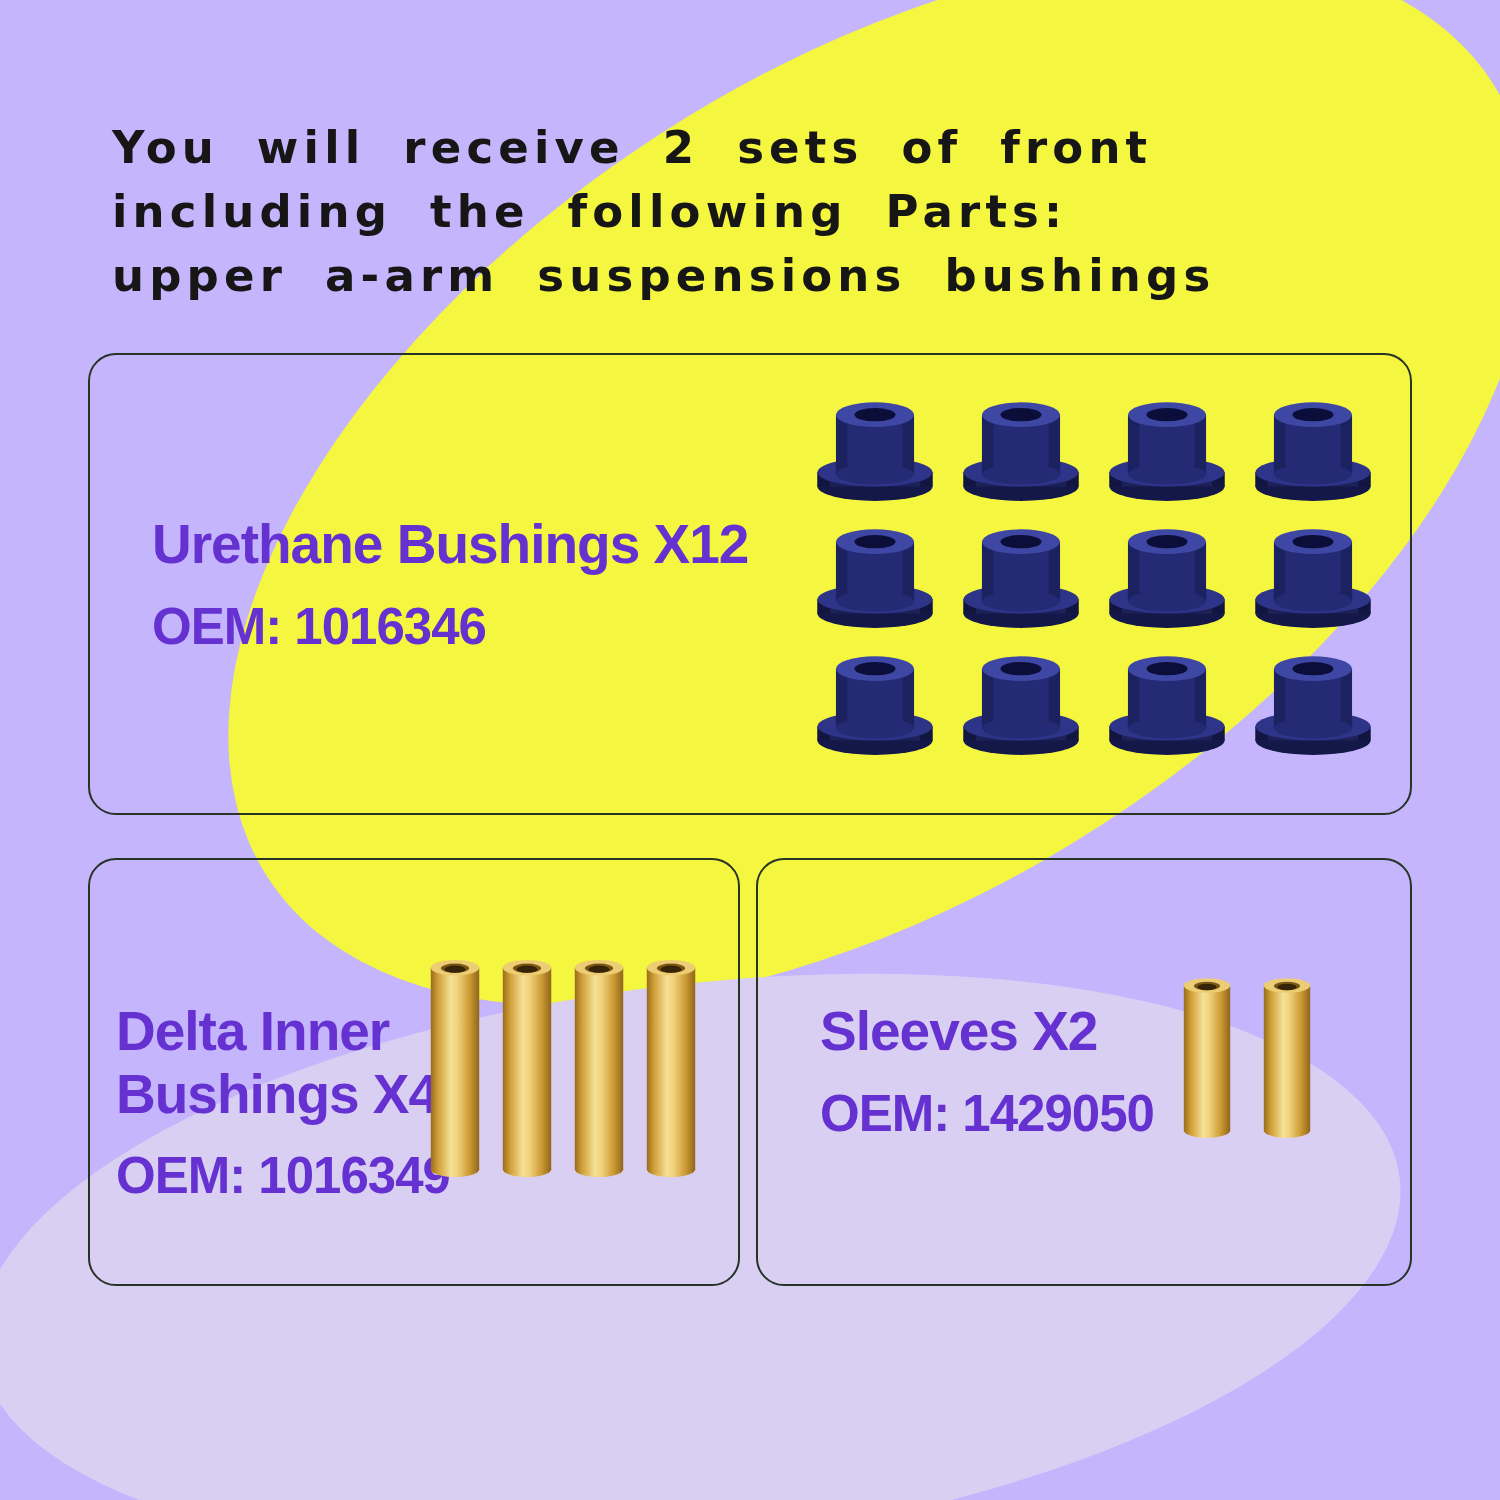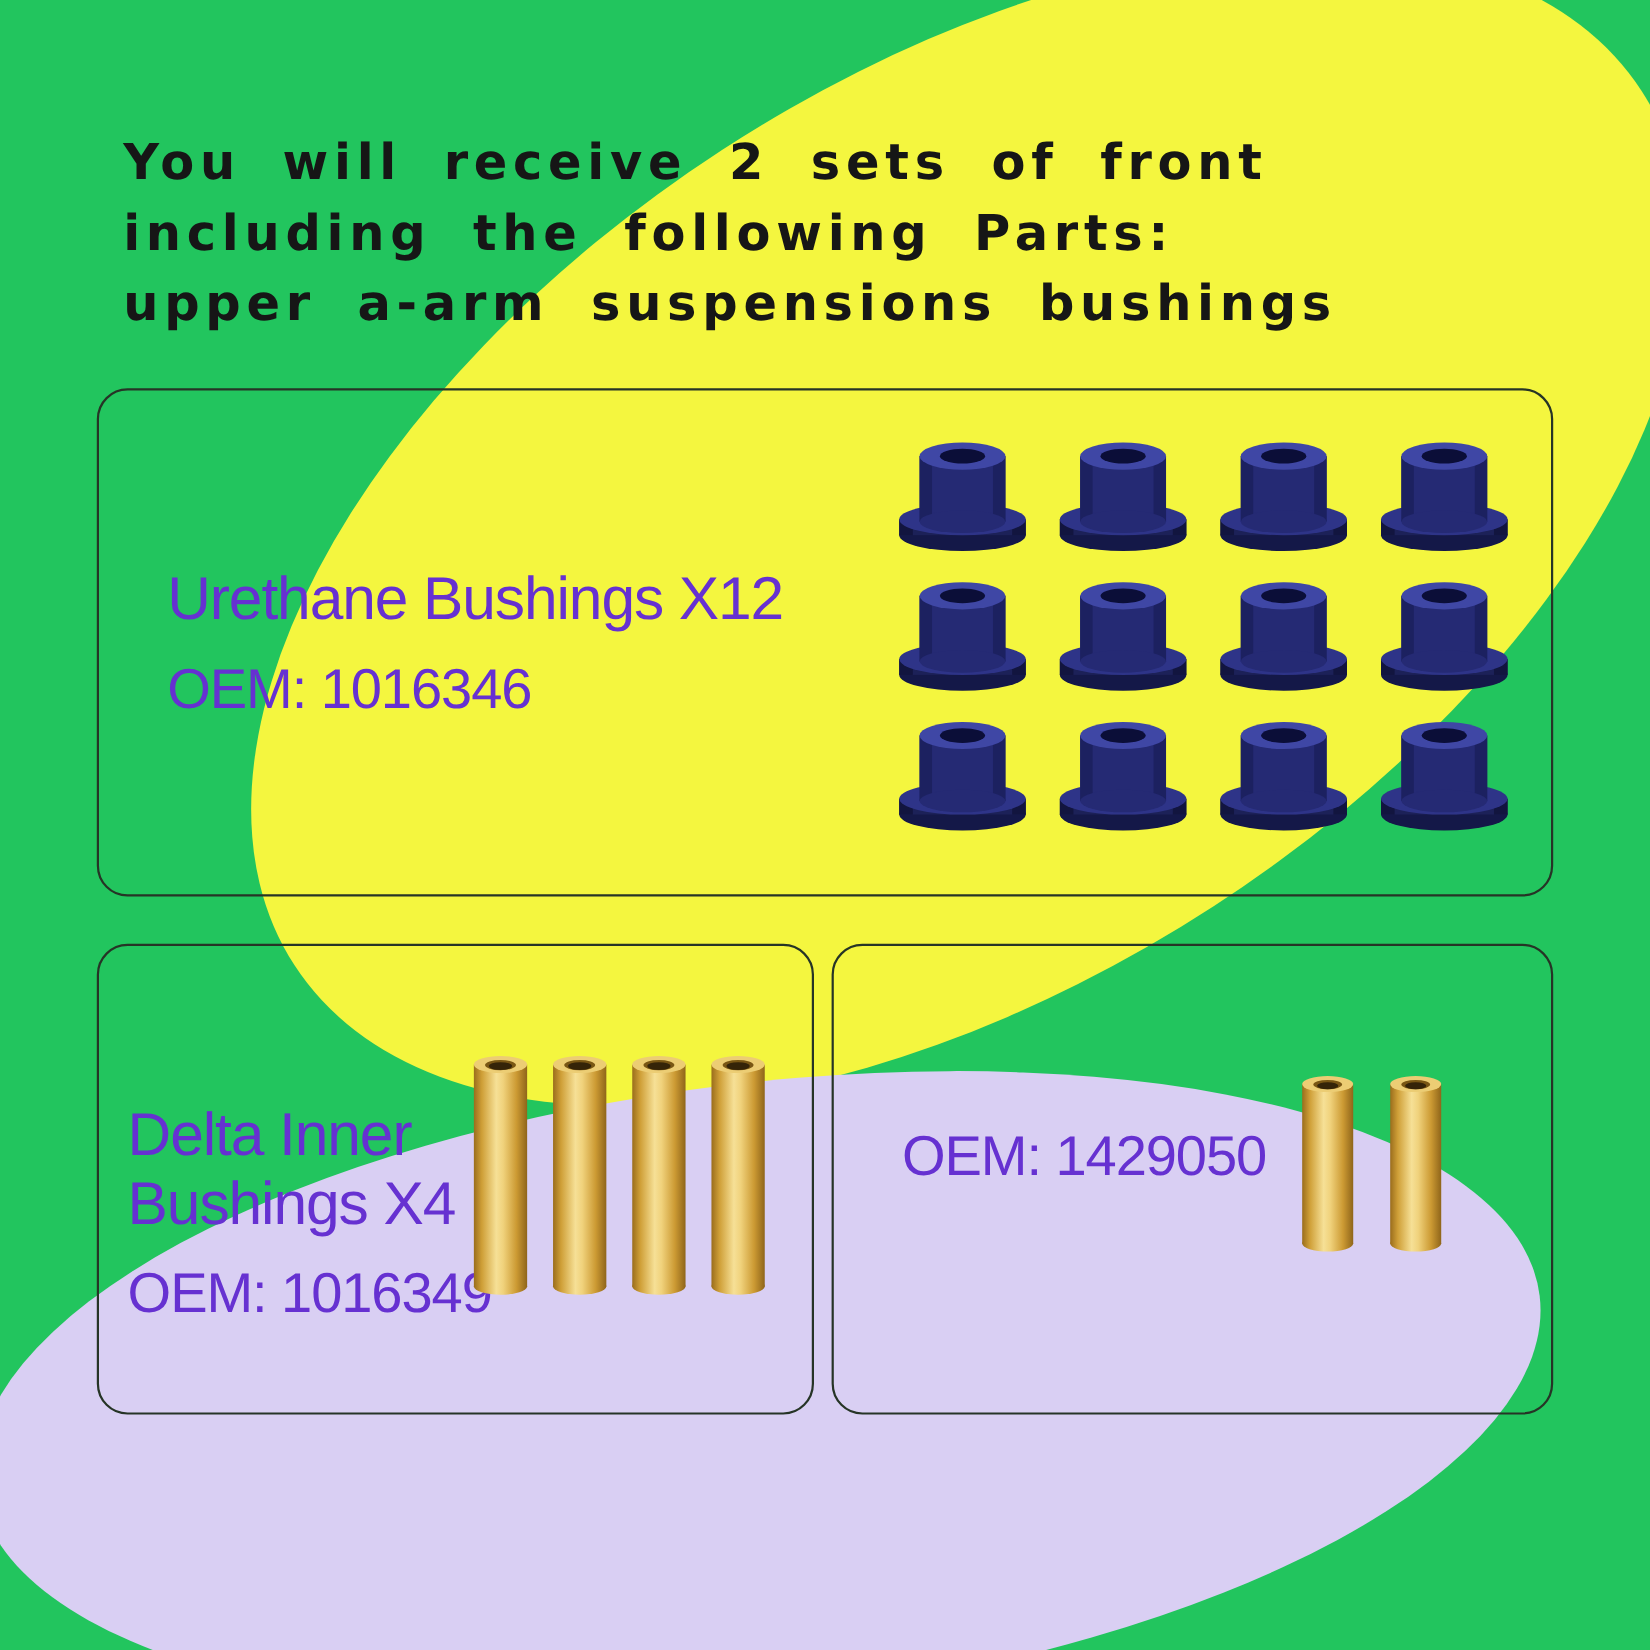--- a/index.html
+++ b/index.html
@@ -1,20 +1,20 @@
 <!DOCTYPE html>
 <html style="--accent-purple: #6631d1; --heading-text: #161616; --box-border: #263426; --blob-yellow: #f4f63f; --blob-lavender: #d9cff3; --bushing-navy: #272c78; --sleeve-gold: #dfae45;"><head>
 <meta charset="utf-8">
 <style>
   html, body { margin: 0; padding: 0; background: #ffffff; }
   .canvas {
     position: relative;
     width: 1500px;
     height: 1500px;
-    background: #22c55e;
+    background: #c4b5fd;
     overflow: hidden;
     font-family: "DejaVu Sans", sans-serif;
   }
   
   .blob { position: absolute; border-radius: 50%; }
   .blob-yellow {
     width: 1460px; height: 820px;
     left: 150px; top: 70px;
     background: var(--blob-yellow, #f4f63f);
     transform: rotate(-33deg);
@@ -45,21 +45,21 @@
     background: transparent;
   }
   .box-bushings { left: 88px; top: 353px; width: 1320px; height: 458px; }
   .box-inner    { left: 88px; top: 858px; width: 648px; height: 424px; }
   .box-outer    { left: 756px; top: 858px; width: 652px; height: 424px; }
 
   .box-label {
     position: absolute;
     color: var(--accent-purple, #6631d1);
     font-family: "Liberation Sans", sans-serif;
-    font-weight: 400;
+    font-weight: 700;
     letter-spacing: -1px;
   }
   .label-bushings { left: 62px; top: 158px; }
   .label-inner    { left: 26px; top: 140px; }
   .label-outer    { left: 62px; top: 140px; }
   .box-title { font-size: 55px; line-height: 1.14; }
   .box-oem   { font-size: 51px; line-height: 1.2; margin-top: 20px; }
 
   
   .bushing-grid {
@@ -306,20 +306,21 @@
         <ellipse cx="32" cy="224" rx="25" ry="8" fill="url(#goldH)"></ellipse>
         <ellipse cx="32" cy="16" rx="25" ry="8" fill="#eccd74"></ellipse>
         <ellipse cx="32" cy="16.5" rx="14.5" ry="4.8" fill="#7a5714"></ellipse>
         <ellipse cx="32" cy="17.5" rx="11" ry="3.7" fill="#352408"></ellipse>
       </svg>
       </div>
   </section>
 
   <section class="box box-outer">
     <div class="box-label label-outer">
+      <div class="box-title">Sleeves X2</div>
       <div class="box-oem">OEM: 1429050</div>
     </div>
     <div class="sleeves-row row-outer">
       <svg class="sleeve-outer" viewBox="0 0 60 178">
         <rect x="6" y="14" width="48" height="150" fill="url(#goldH)"></rect>
         <ellipse cx="30" cy="164" rx="24" ry="7.5" fill="url(#goldH)"></ellipse>
         <ellipse cx="30" cy="14" rx="24" ry="7.5" fill="#eccd74"></ellipse>
         <ellipse cx="30" cy="14.5" rx="13.5" ry="4.4" fill="#7a5714"></ellipse>
         <ellipse cx="30" cy="15.5" rx="10" ry="3.3" fill="#352408"></ellipse>
       </svg>

